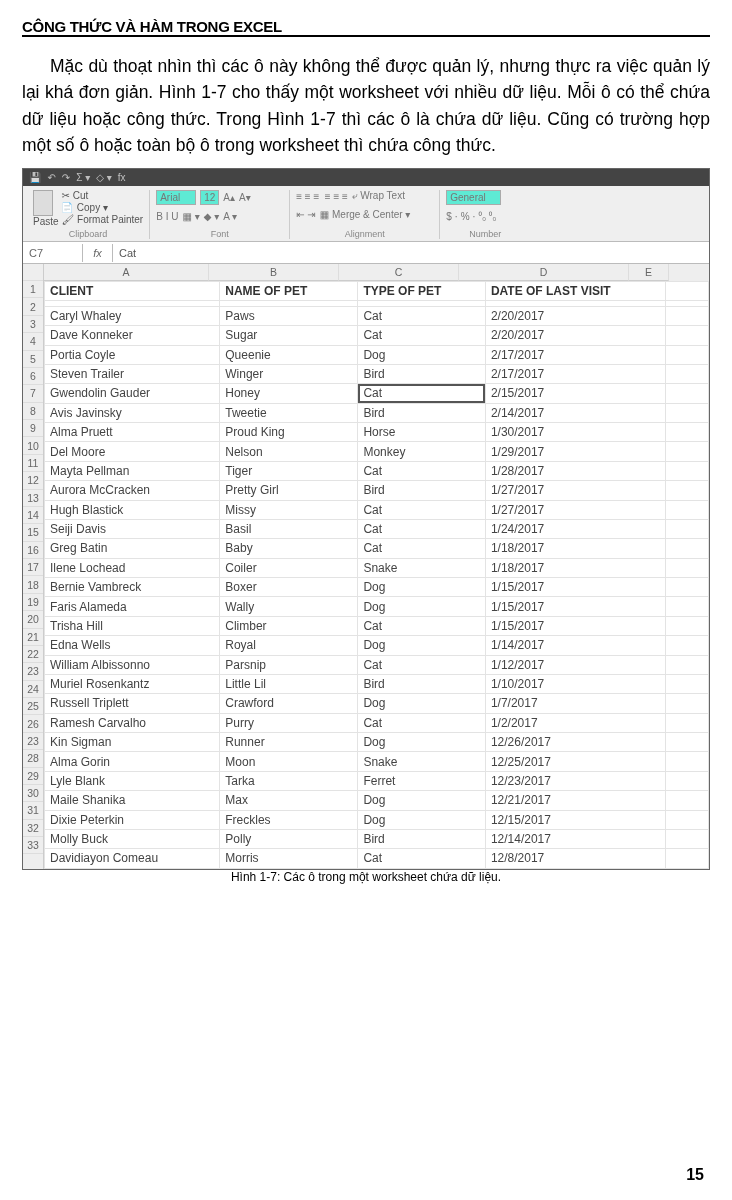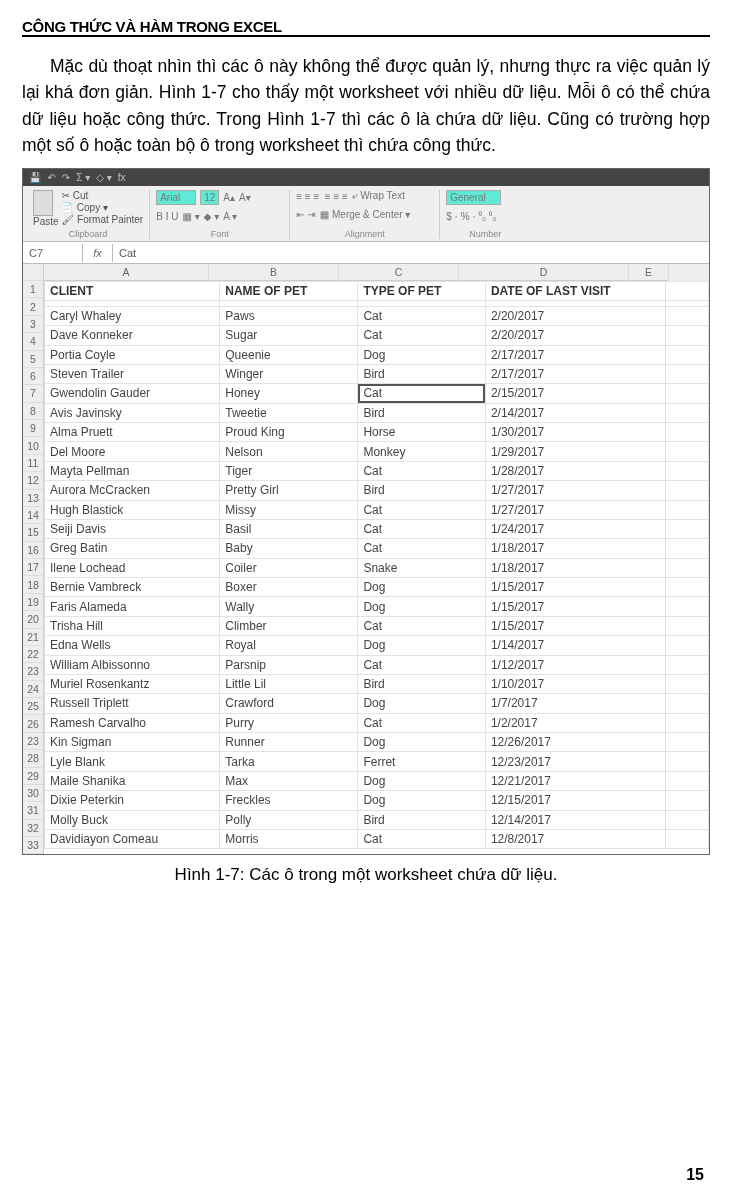--- a/index.html
+++ b/index.html
@@ -186,22 +186,21 @@
   table.data tr.hdr td {
     font-weight: bold;
     color: #333;
   }
   table.data td.sel {
     outline: 2px solid #555;
     outline-offset: -2px;
   }
   .caption {
     text-align: center;
-    font-size: 17px;
-    margin-top: 10px;
+    font-size: 12px;
   }
   .pagenum {
     position: absolute;
     bottom: 16px;
     right: 28px;
     font-size: 16px;
     font-weight: bold;
   }
 </style>
 </head>
@@ -506,20 +505,27 @@
               <td></td>
             </tr>
             <tr>
               <td>Kin Sigman</td>
               <td>Runner</td>
               <td>Dog</td>
               <td>12/26/2017</td>
               <td></td>
             </tr>
             <tr>
+              <td>Alma Gorin</td>
+              <td>Moon</td>
+              <td>Snake</td>
+              <td>12/25/2017</td>
+              <td></td>
+            </tr>
+            <tr>
               <td>Lyle Blank</td>
               <td>Tarka</td>
               <td>Ferret</td>
               <td>12/23/2017</td>
               <td></td>
             </tr>
             <tr>
               <td>Maile Shanika</td>
               <td>Max</td>
               <td>Dog</td>

